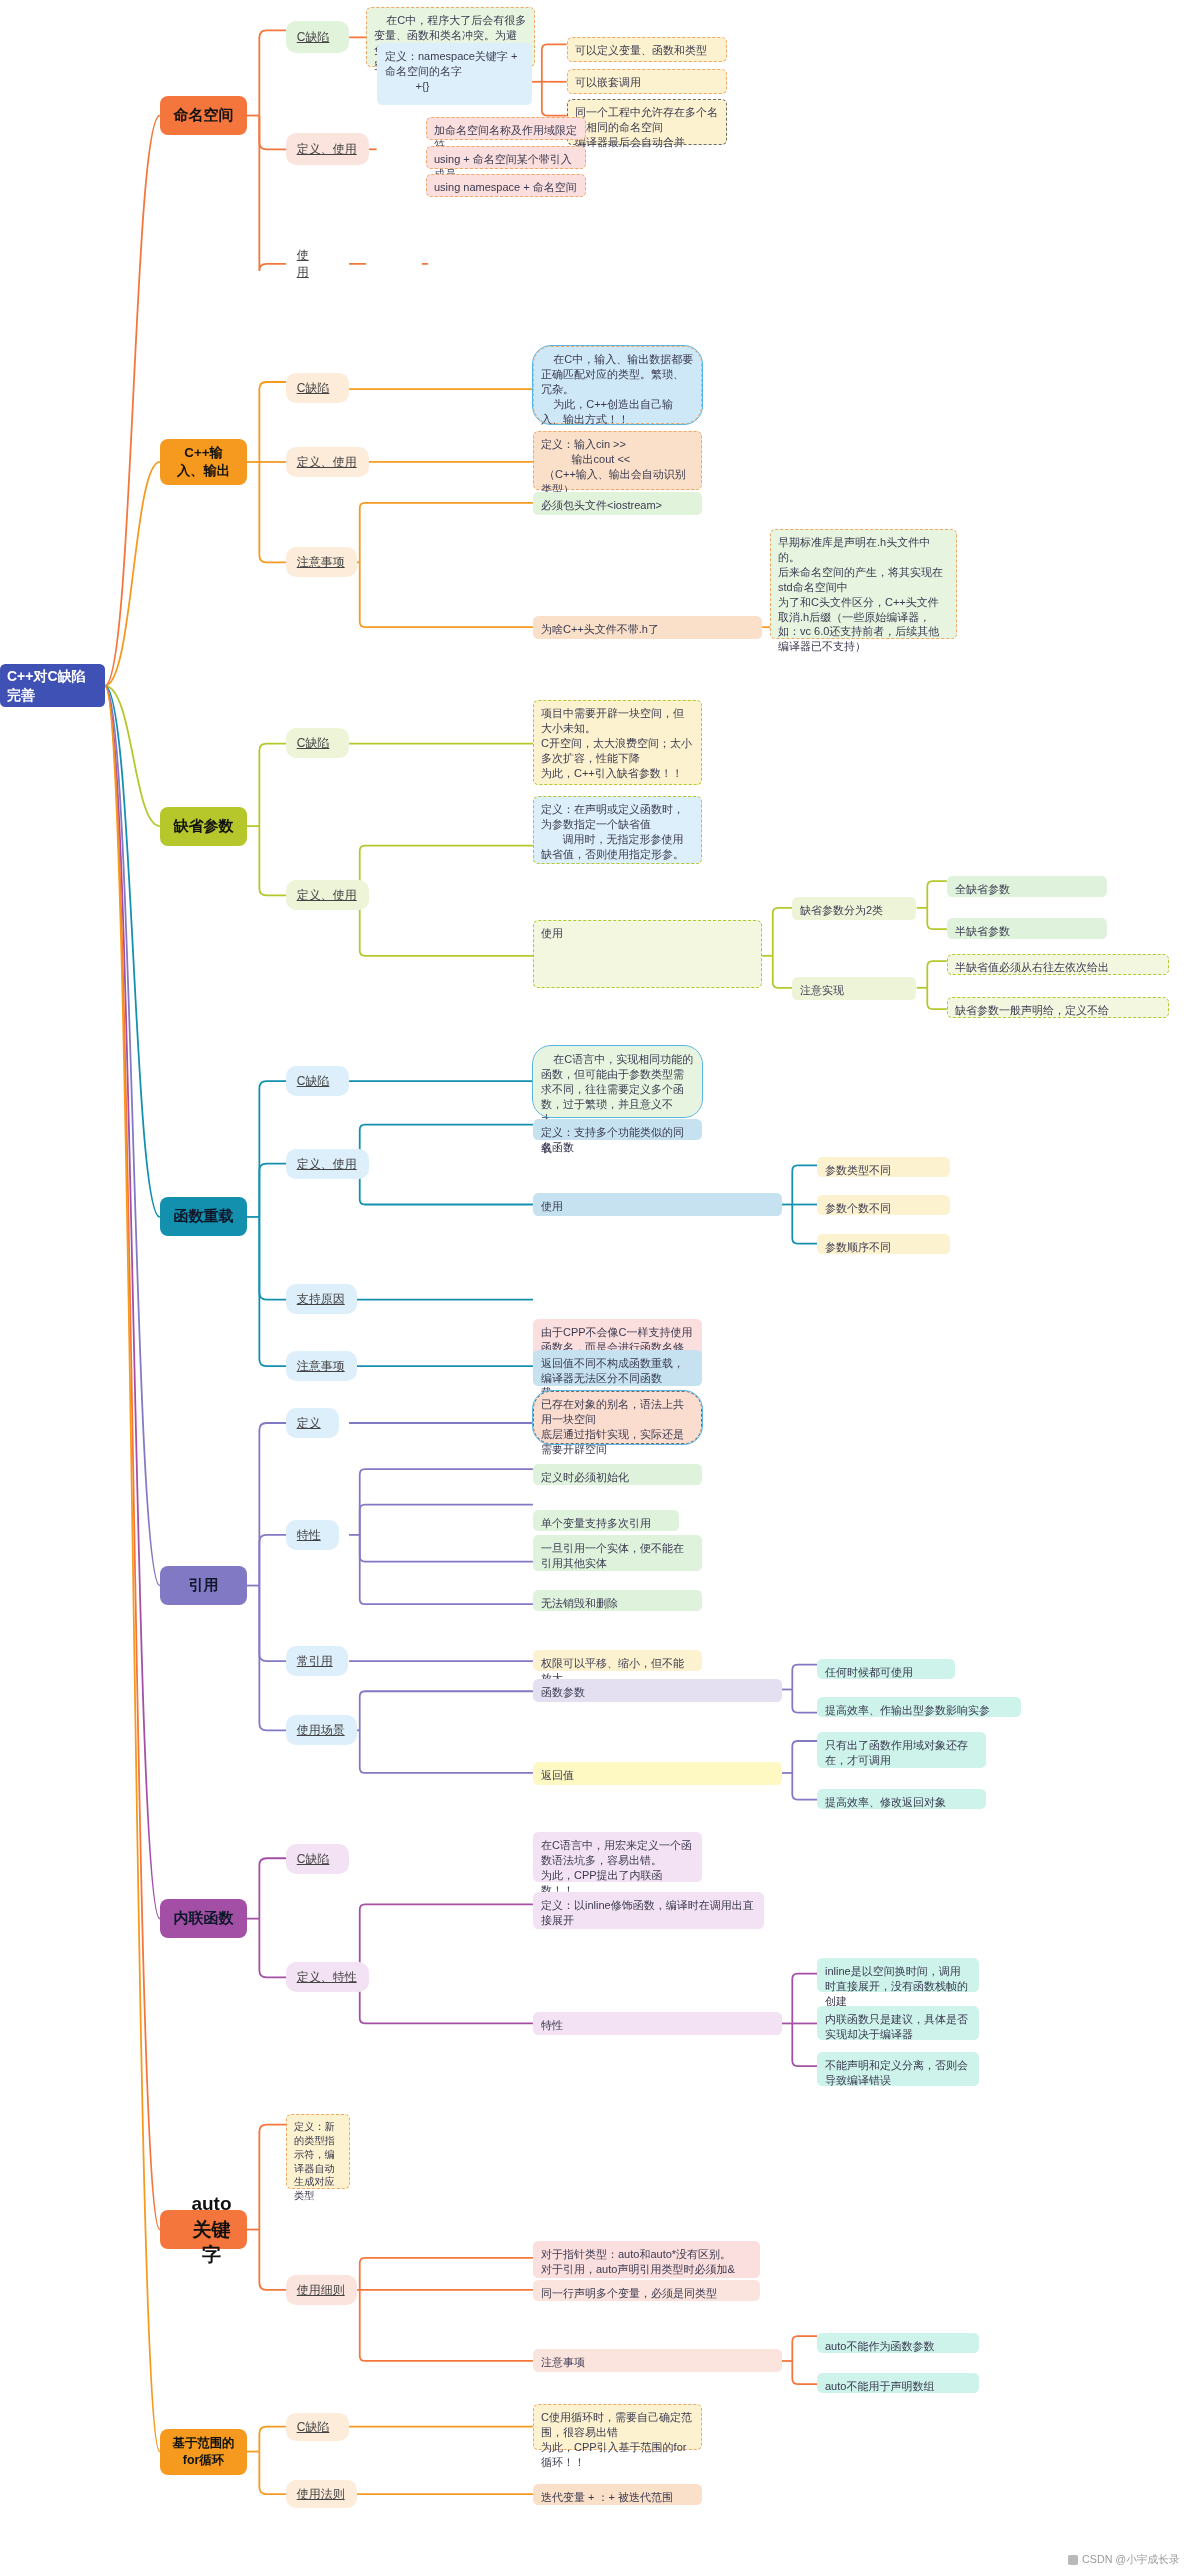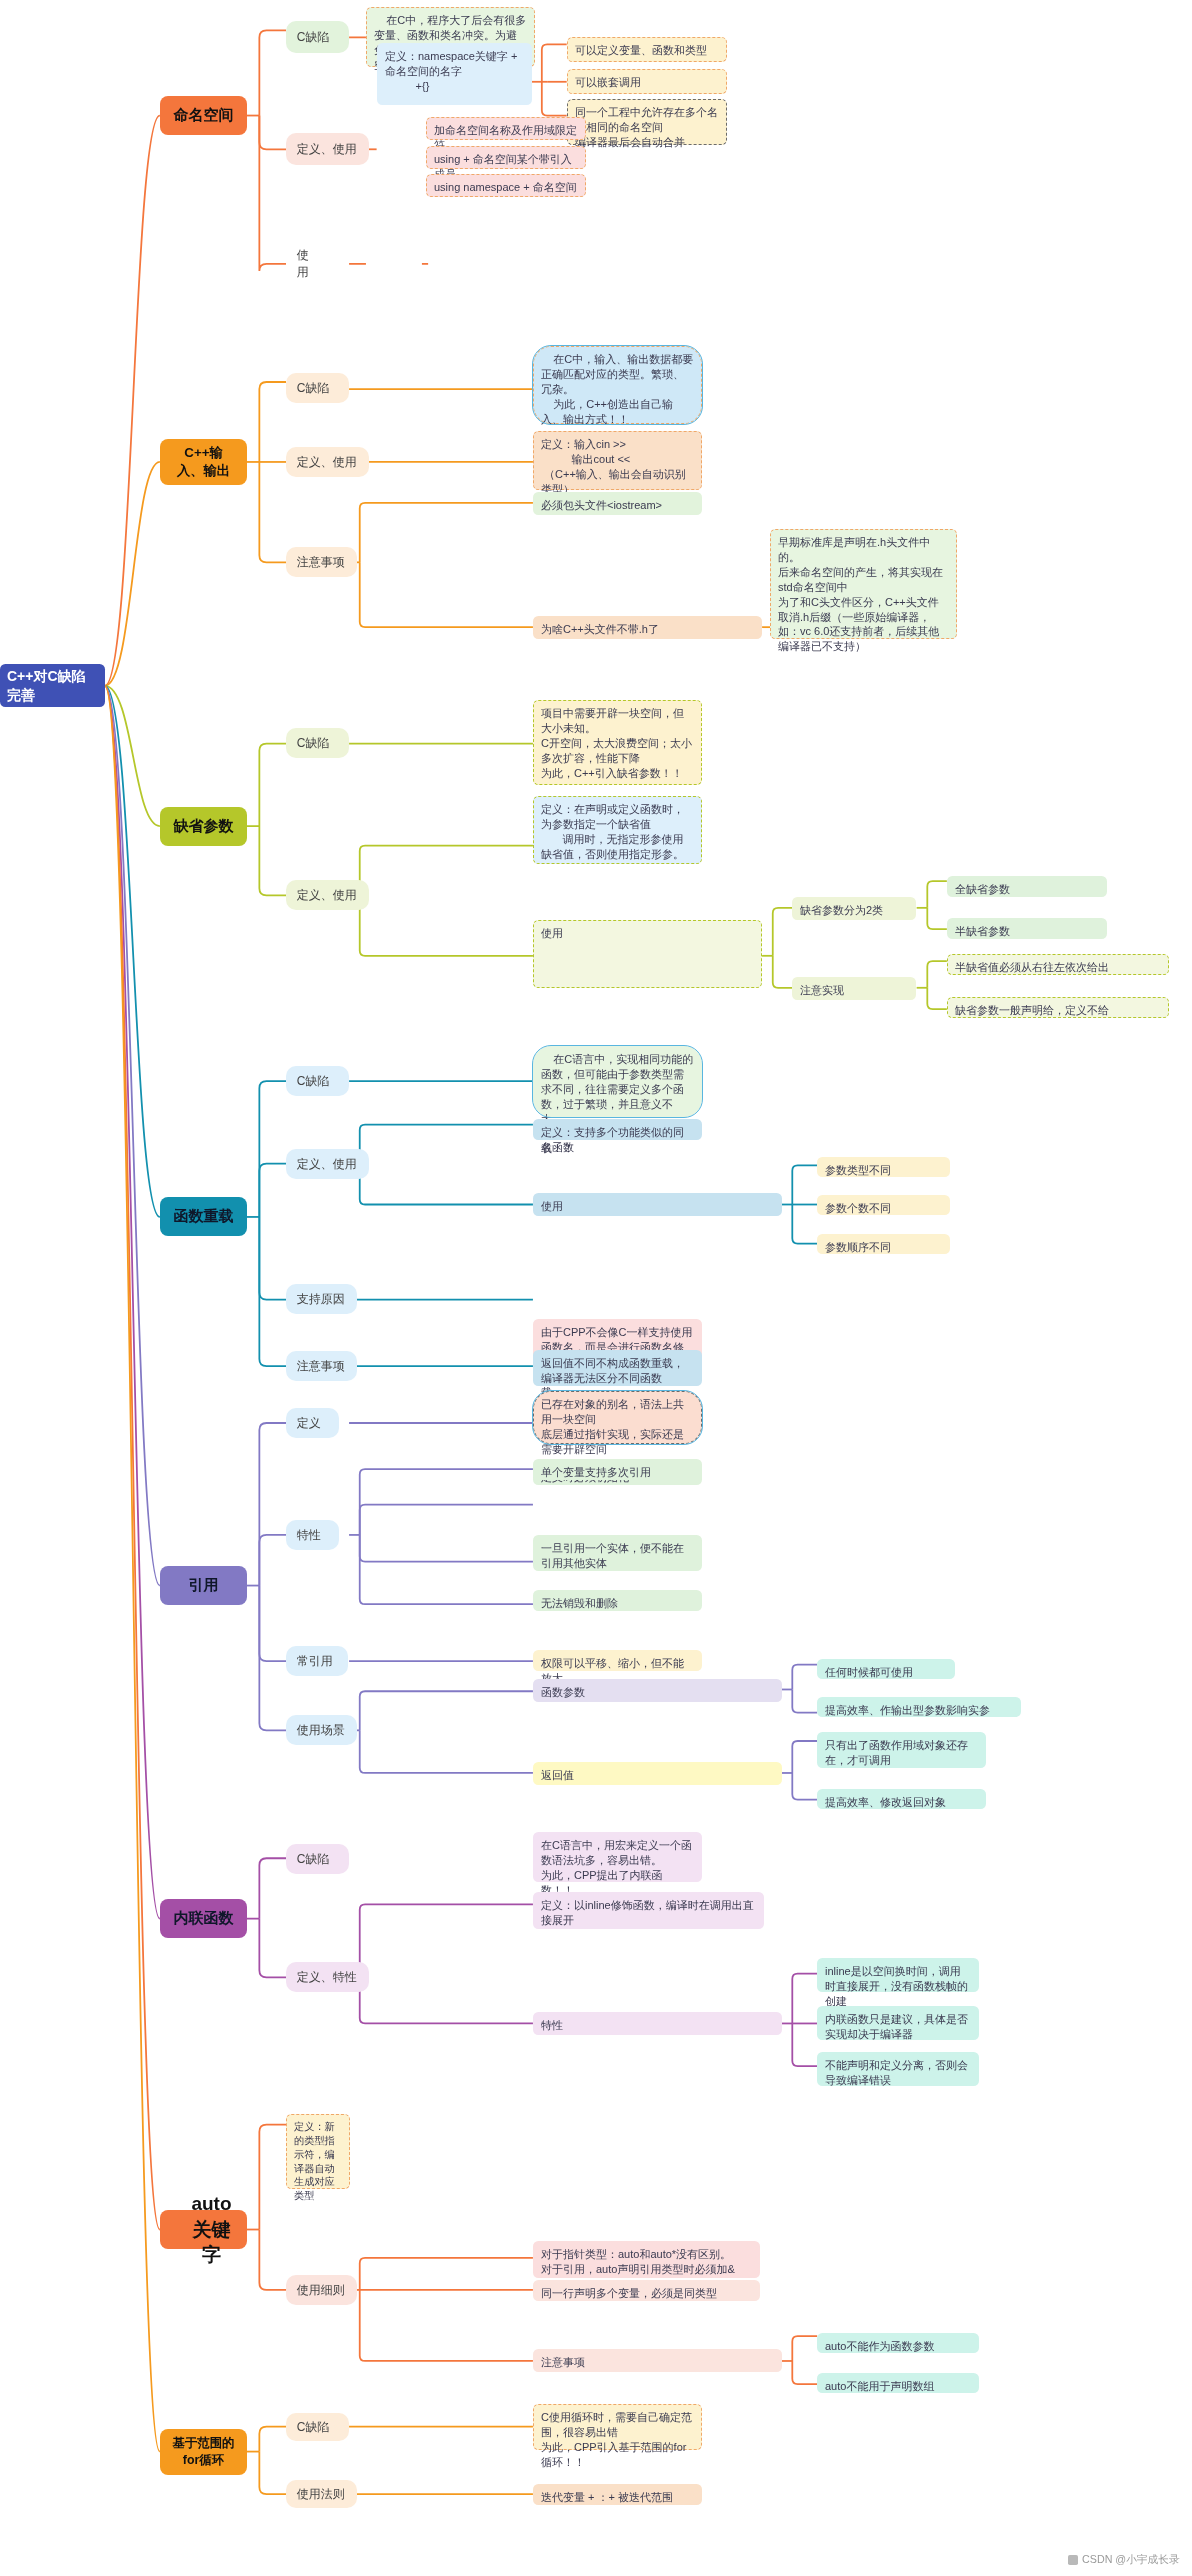--- a/index.html
+++ b/index.html
@@ -29,21 +29,21 @@
 
   
   .topic {
     color:#111; font-weight:bold; font-size:15px;
     border-radius:8px; padding:8px 12.4px; justify-content:center; text-align:center;
   }
   .topic.white { color:#0f172a; }
 
   
   .sub {
-    font-size:12px; color:#444; border-radius:10px; padding:6.2px 10.7px;
+    font-size:12px; color:#444; border-radius:10px; padding:6.2px 10.7px;text-decoration:underline;
   }
 
   
   .leaf {
     font-size:11px; color:#3a3a50; border-radius:5.3px; padding:5.3px 7px;
     align-items:flex-start;
   }
   .leaf.dashed { border:1.4px dashed; }
   .leaf.solid  { border:1.4px solid transparent; }
   .leaf.ring   { outline:1.8px solid #59b6e0; outline-offset:0.9px; border-radius:18px;}
@@ -375,21 +375,21 @@
   <div class="node leaf dashed ring" style="left:533px; top:1391px; width:169px; height:53px; background:#fbddd0; border-color:#6b6b6b;">
     <span>已存在对象的别名，语法上共用一块空间
 底层通过指针实现，实际还是需要开辟空间</span>
   </div>
   <div class="node sub" style="left:286px; top:1520px; width:53px; height:30px; background:#ddeffb;">
     <span>特性</span>
   </div>
   <div class="node leaf solid" style="left:533px; top:1464px; width:169px; height:21px; background:#dff2dc;">
     <span>定义时必须初始化</span>
   </div>
-  <div class="node leaf solid" style="left:533px; top:1459px; width:169px; height:21px; background:#dff2dc;">
+  <div class="node leaf solid" style="left:533px; top:1510px; width:146px; height:21px; background:#dff2dc;">
     <span>单个变量支持多次引用</span>
   </div>
   <div class="node leaf solid" style="left:533px; top:1535px; width:169px; height:36px; background:#dff2dc;">
     <span>一旦引用一个实体，便不能在引用其他实体</span>
   </div>
   <div class="node leaf solid" style="left:533px; top:1590px; width:169px; height:21px; background:#dff2dc;">
     <span>无法销毁和删除</span>
   </div>
   <div class="node sub" style="left:286px; top:1646px; width:62px; height:30px; background:#ddeffb;">
     <span>常引用</span>

